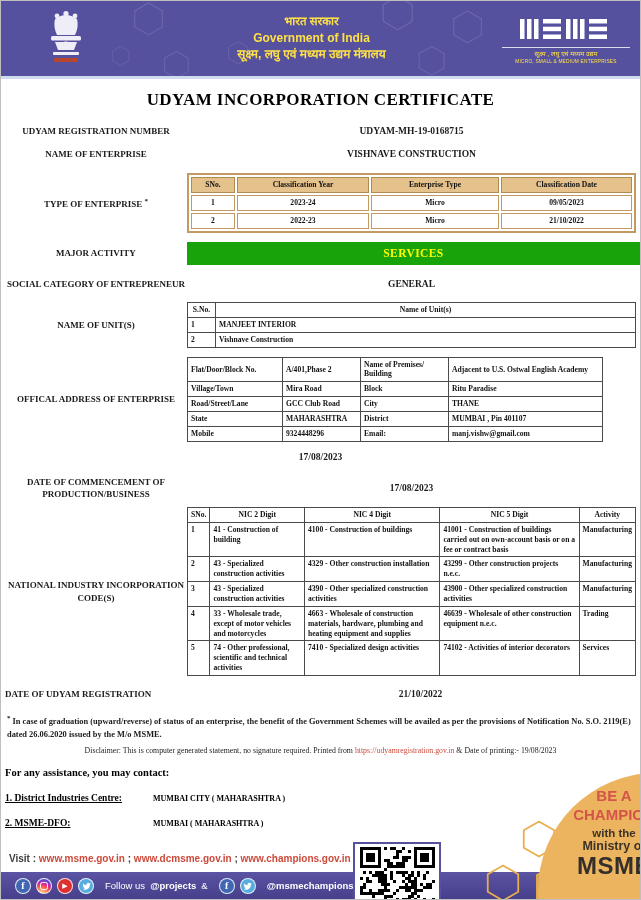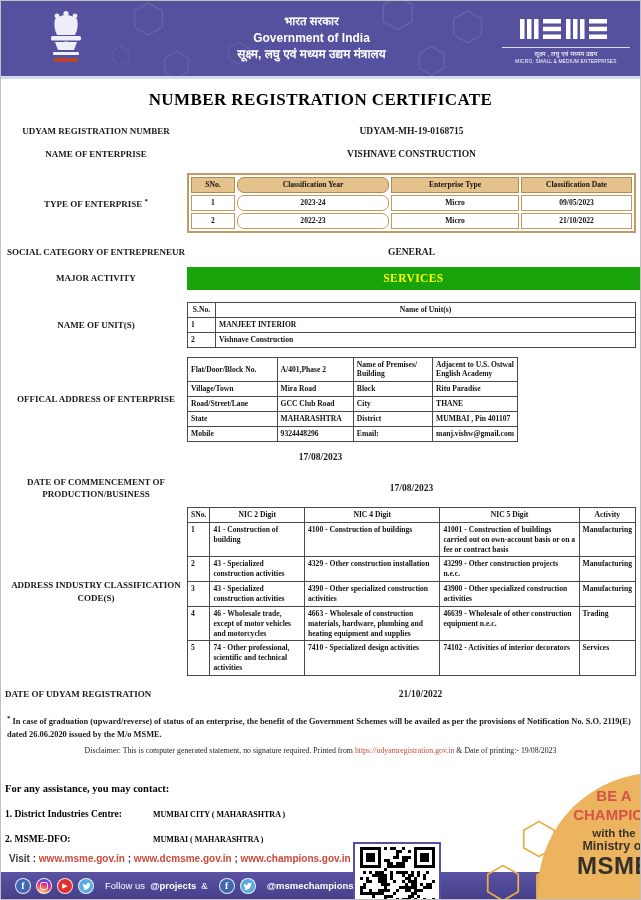--- a/index.html
+++ b/index.html
@@ -2,21 +2,21 @@
 <html style="--header-purple: #56519E; --table-tan-border: #C49A63; --table-tan-header: #E5C18C; --table-dark-border: #4A4A4A; --activity-green: #17A309; --activity-yellow: #FFFF00; --link-red: #CC4A3B; --champion-orange: #EDB45F; --champion-red: #D4544A; --hex-orange: #E9AE4B; --dark-text: #1B1B1B;"><head>
 <meta charset="utf-8">
 <style>
   * { margin:0; padding:0; box-sizing:border-box; }
   body { background:#e8e8e8; font-family:"Liberation Serif", serif; }
   .page { position:relative; width:641px; height:900px; background:#fff; overflow:hidden;
           border:1px solid #bfbfbf; margin:0 auto; }
 
   
   .hdr { position:relative; height:75px; background:var(--header-purple); display:flex;
-         align-items:center; color:#ffffff; overflow:hidden;padding-left:10px; }
+         align-items:center; color:#fde047; overflow:hidden;padding-left:10px; }
   .hdr-hexes { position:absolute; inset:0; pointer-events:none; }
   .hdr-left { width:110px; display:flex; justify-content:center; position:relative; }
   .hdr-center { flex:1; text-align:center; font-family:"Liberation Sans", sans-serif;
                 font-weight:bold; line-height:1.38; position:relative; }
   .hdr-center .hi1 { font-size:11.5px; }
   .hdr-center .en1 { font-size:12px; }
   .hdr-center .hi2 { font-size:12px; }
   .hdr-center .en2 { font-size:11.5px; letter-spacing:.2px; }
   .hdr-right { width:138px; text-align:center; font-family:"Liberation Sans", sans-serif;
                padding:4px 10px 0 0; position:relative; }
@@ -35,50 +35,50 @@
   .row .val { flex:1; text-align:center; font-weight:bold; font-size:9.5px; color:var(--dark-text); }
   .row .val-wide { flex:1; }
 
   table { border-collapse:collapse; width:100%; font-size:7.6px; }
   th, td { font-weight:bold; padding:2px 3px; line-height:1.3; color:#111; }
 
   .type-tbl { border-collapse:separate; border-spacing:2px; border:2px solid var(--table-tan-border);
               background:#fff; }
   .type-tbl th { background:var(--table-tan-header); border:1px solid #b08a50; text-align:center; }
   .type-tbl td { border:1px solid var(--table-tan-border); text-align:center; }
-  .type-tbl .c0 { width:44px; } .type-tbl .c1 { width:152px;border-radius:7px; } .type-tbl .c2 { width:128px; }
+  .type-tbl .c0 { width:44px; } .type-tbl .c1 { width:132px; } .type-tbl .c2 { width:128px; }
 
   .dark-tbl th, .dark-tbl td { border:1px solid var(--table-dark-border); }
 
   .units-tbl .c0 { width:28px;margin-left:30px; }
   .units-tbl td.c1 { text-align:left; }
   .units-tbl th { text-align:center; }
 
-  .addr-tbl { width:331px; }
+  .addr-tbl { width:416px; }
   .addr-tbl td { text-align:left; }
   .addr-tbl .c0 { width:95px; } .addr-tbl .c1 { width:78px; } .addr-tbl .c2 { width:88px; }
 
   .nic-tbl th { text-align:center; }
   .nic-tbl td { text-align:left; vertical-align:top; }
   .nic-tbl .c0 { width:16px; } .nic-tbl .c1 { width:96px; } .nic-tbl .c2 { width:138px; }
   .nic-tbl .c3 { width:142px; } .nic-tbl .c4 { width:56px; }
 
   .activity-bar { height:23px; line-height:23px; background:var(--activity-green);
                   color:var(--activity-yellow); font-weight:bold; font-size:11.5px; text-align:center;
                   letter-spacing:.4px; margin-right:-4px; }
 
   .footnote { margin-top:13px; padding:0 2px; font-weight:bold; font-size:8.4px; line-height:1.5;
               color:var(--dark-text); }
   .footnote sup { font-size:7px; }
   .disclaimer { margin-top:5px; text-align:center; font-size:7.8px; color:#222; }
   .disclaimer a { color:var(--link-red); text-decoration:none; }
 
-  .assist-head { margin-top:28px; font-weight:bold; font-size:10.5px; color:#000; }
+  .assist-head { margin-top:12px; font-weight:bold; font-size:10.5px; color:#000; }
   .assist-item { display:flex; margin-top:15px; }
-  .assist-item .a-lbl { width:148px; font-weight:bold; font-size:9.5px; }
+  .assist-item .a-lbl { width:148px; font-weight:bold; font-size:9.5px;text-decoration:underline; }
   .assist-item .a-val { font-weight:bold; font-size:8px; padding-top:1px; }
 
   
   .hex-bottom { position:absolute; left:440px; top:810px; width:210px; height:90px; z-index:4;
                 pointer-events:none; }
   .champ-circle { position:absolute; left:537px; top:772px; width:236px; height:236px;
                   border-radius:50%; background:var(--champion-orange); z-index:4; }
   .champ-text { position:absolute; left:548px; top:786px; width:130px; text-align:center; z-index:6;
                 font-family:"Liberation Sans", sans-serif; }
   .champ-text .c-red { color:var(--champion-red); font-weight:800; font-size:15px; line-height:1.25; }
@@ -172,21 +172,21 @@
             <rect x="69" y="17.5" width="18" height="4.5"></rect>
         </g>
       </svg>
       <div class="logo-sub-hi">सूक्ष्म , लघु एवं मध्यम उद्यम</div>
       <div class="logo-sub-en">MICRO, SMALL &amp; MEDIUM ENTERPRISES</div>
     </div>
   </div>
   <div class="hdr-sep"></div>
 
   <div class="content">
-    <div class="title">NUMBER REGISTRATION CERTIFICATE</div>
+    <div class="title">UDYAM INCORPORATION CERTIFICATE</div>
 
     <div class="row" style="margin-top:15px">
       <div class="lbl">UDYAM REGISTRATION NUMBER</div>
       <div class="val">UDYAM-MH-19-0168715</div>
     </div>
 
     <div class="row">
       <div class="lbl">NAME OF ENTERPRISE</div>
       <div class="val">VISHNAVE CONSTRUCTION</div>
     </div>
@@ -216,32 +216,32 @@
                 <td class="c0">2</td>
                 <td class="c1">2022-23</td>
                 <td class="c2">Micro</td>
                 <td class="c3">21/10/2022</td>
               </tr>
             </tbody>
         </table>
       </div>
     </div>
 
-    <div class="row" style="margin-top:13px">
-      <div class="lbl">SOCIAL CATEGORY OF ENTREPRENEUR</div>
-      <div class="val">GENERAL</div>
-    </div>
-
     <div class="row" style="margin-top:9px">
       <div class="lbl">MAJOR ACTIVITY</div>
       <div class="val-wide">
         <div class="activity-bar">SERVICES</div>
       </div>
     </div>
 
+    <div class="row" style="margin-top:13px">
+      <div class="lbl">SOCIAL CATEGORY OF ENTREPRENEUR</div>
+      <div class="val">GENERAL</div>
+    </div>
+
     <div class="row" style="margin-top:12px">
       <div class="lbl">NAME OF UNIT(S)</div>
       <div class="val-wide">
         <table class="dark-tbl units-tbl">
           <thead>
               <tr>
                 <th class="c0">S.No.</th>
                 <th class="c1">Name of Unit(s)</th>
               </tr>
             </thead>
@@ -302,21 +302,21 @@
     <div class="row" style="margin-top:10px">
       <div class="val">17/08/2023</div>
     </div>
 
     <div class="row" style="margin-top:14px">
       <div class="lbl">DATE OF COMMENCEMENT OF PRODUCTION/BUSINESS</div>
       <div class="val">17/08/2023</div>
     </div>
 
     <div class="row" style="margin-top:7px">
-      <div class="lbl">ADDRESS INDUSTRY CLASSIFICATION CODE(S)</div>
+      <div class="lbl">NATIONAL INDUSTRY INCORPORATION CODE(S)</div>
       <div class="val-wide">
         <table class="dark-tbl nic-tbl">
           <thead>
               <tr>
                 <th class="c0">SNo.</th>
                 <th class="c1">NIC 2 Digit</th>
                 <th class="c2">NIC 4 Digit</th>
                 <th class="c3">NIC 5 Digit</th>
                 <th class="c4">Activity</th>
               </tr>
@@ -338,21 +338,21 @@
               </tr>
               <tr>
                 <td class="c0">3</td>
                 <td class="c1">43 - Specialized construction activities</td>
                 <td class="c2">4390 - Other specialized construction activities</td>
                 <td class="c3">43900 - Other specialized construction activities</td>
                 <td class="c4">Manufacturing</td>
               </tr>
               <tr>
                 <td class="c0">4</td>
-                <td class="c1">46 - Wholesale trade, except of motor vehicles and motorcycles</td>
+                <td class="c1">33 - Wholesale trade, except of motor vehicles and motorcycles</td>
                 <td class="c2">4663 - Wholesale of construction materials, hardware, plumbing and heating equipment and supplies</td>
                 <td class="c3">46639 - Wholesale of other construction equipment n.e.c.</td>
                 <td class="c4">Trading</td>
               </tr>
               <tr>
                 <td class="c0">5</td>
                 <td class="c1">74 - Other professional, scientific and technical activities</td>
                 <td class="c2">7410 - Specialized design activities</td>
                 <td class="c3">74102 - Activities of interior decorators</td>
                 <td class="c4">Services</td>

